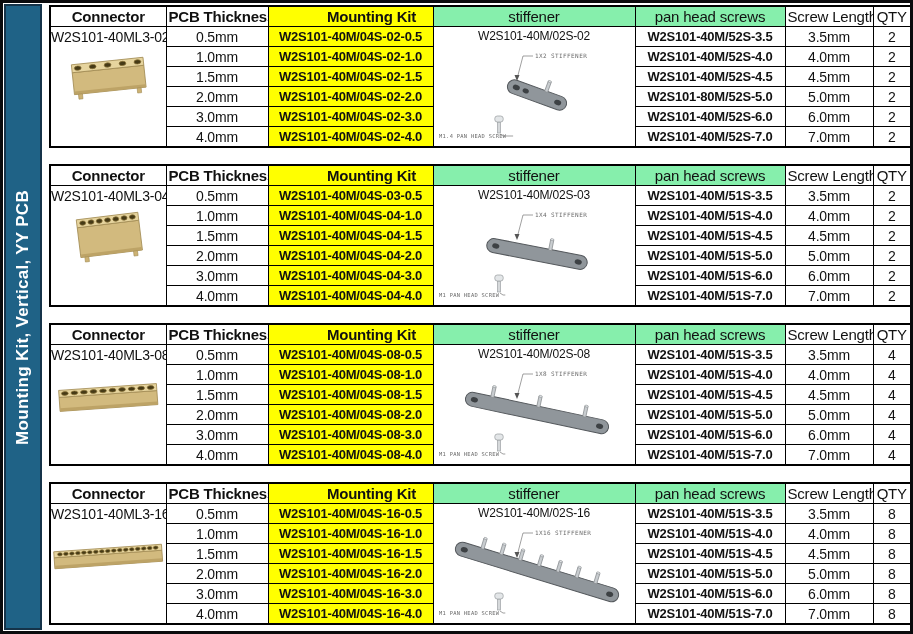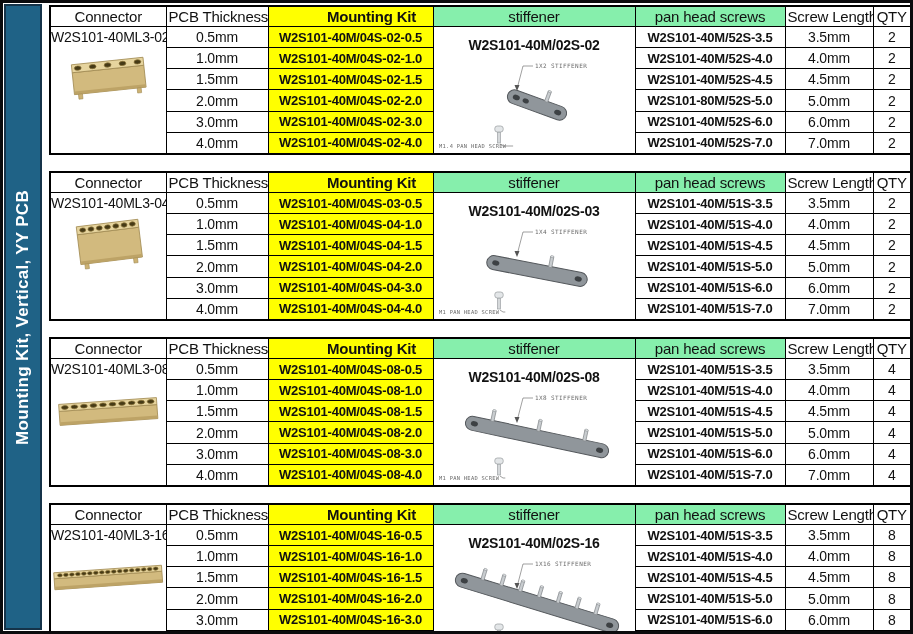--- a/index.html
+++ b/index.html
@@ -46,28 +46,28 @@
     padding:0 2px;
     text-align:center;
     vertical-align:middle;
     color:#111;
     overflow:hidden;
     white-space:nowrap;
   }
   .spec{border:2px solid #000;}
   .spec th{height:19px;font-size:15px;font-weight:normal;letter-spacing:-.2px;}
   .spec td{height:19px;font-size:14px;letter-spacing:-.2px;}
-  th.boldh{font-weight:normal;}
+  th.boldh{font-weight:bold;}
   th.kit-h{background:#FFFF00;font-weight:bold;padding-left:44px;}
   th.cream{background:#86efac;}
   td.kit{background:#FFFF00;font-weight:bold;font-size:13px;}
   td.screwpn{font-weight:bold;font-size:13px;margin-left:12px;}
   td.conn-cell,td.stif-cell{vertical-align:top;padding:0;}
   .part-label{font-size:14px;padding-top:2px;letter-spacing:-.2px;}
-  .stif-part{font-size:14px;font-weight:bold;padding-top:10px;letter-spacing:-.2px;}
+  .stif-part{font-size:12px;font-weight:normal;padding-top:2px;letter-spacing:-.2px;}
   .conn-cell svg,.stif-cell svg{display:block;margin:0 auto;}
   
   col.c-conn{width:116px;}
   col.c-pcb{width:102px;}
   col.c-kit{width:165px;}
   col.c-stif{width:202px;}
   col.c-screw{width:150px;}
   col.c-len{width:88px;}
   col.c-qty{width:38px;}
 </style>

